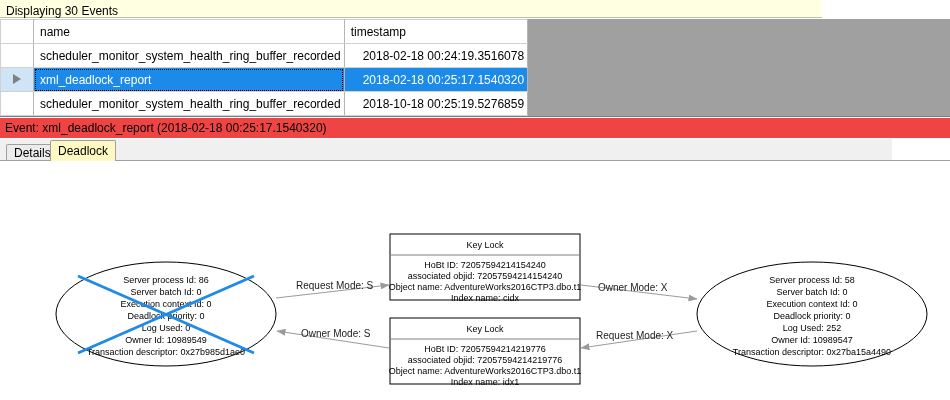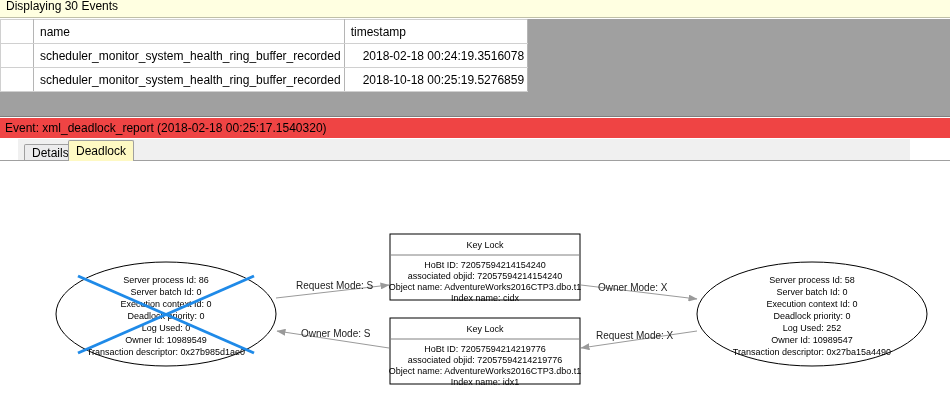--- a/index.html
+++ b/index.html
@@ -5,23 +5,23 @@
   html,body{margin:0;padding:0;}
   body{
     width:950px;height:400px;overflow:hidden;
     font-family:"Liberation Sans","DejaVu Sans",sans-serif;
     font-size:12px;color:#000;background:#ffffff;
   }
   .app{position:relative;width:950px;height:400px;}
 
   
   .banner{
-    position:absolute;left:0;top:0;width:950px;height:18px;
+    position:absolute;left:0;top:0;width:822px;height:18px;
     background:#ffffe1;border-bottom:1px solid #c0c0a8;
-    display:flex;align-items:flex-start;box-sizing:border-box;
+    display:flex;align-items:flex-end;box-sizing:border-box;
   }
   .banner-text{padding-left:6px;font-size:12px;line-height:12px;}
 
   
   .grid{
     position:absolute;left:0;top:19px;width:950px;height:98px;
     background:#a0a0a0;box-sizing:border-box;
     border-bottom:1px solid #7f7f7f;
   }
   .grid-table{border-collapse:collapse;table-layout:fixed;background:#0ea5e9;}
@@ -52,21 +52,20 @@
   .event-bar{
     position:absolute;left:0;top:118px;width:950px;height:20px;
     background:#ef4444;display:flex;align-items:center;box-sizing:border-box;
   }
   .event-text{padding-left:5px;font-size:12px;}
 
   
   .tabstrip{
     position:absolute;left:0;top:139px;width:892px;height:22px;
     background:#f0f0f0;
-    margin-left:18px;
   }
   .tab{
     position:absolute;bottom:0;box-sizing:border-box;
     border:1px solid #a0a0a0;border-bottom:none;
     background:#ececed;font-size:12px;
     display:flex;align-items:center;justify-content:center;
     padding:0 7px;border-radius:2px 2px 0 0;
   }
   .tab-details{left:6px;height:17px;}
   .tab-deadlock{left:50px;height:21px;background:#fef9c3;z-index:2;}
@@ -104,20 +103,27 @@
           <th>name</th>
           <th>timestamp</th>
         </tr>
       </thead>
       <tbody>
         <tr>
           <td class="sel-cell"></td>
           <td class="cell-name">scheduler_monitor_system_health_ring_buffer_recorded</td>
           <td class="cell-ts">2018-02-18 00:24:19.3516078</td>
         </tr>
+        <tr class="row-selected">
+          <td class="sel-cell">
+            <span class="rowarrow"></span>
+          </td>
+          <td class="cell-name">xml_deadlock_report</td>
+          <td class="cell-ts">2018-02-18 00:25:17.1540320</td>
+        </tr>
         <tr>
           <td class="sel-cell"></td>
           <td class="cell-name">scheduler_monitor_system_health_ring_buffer_recorded</td>
           <td class="cell-ts">2018-10-18 00:25:19.5276859</td>
         </tr>
       </tbody>
     </table>
   </div>
 
   <div class="event-bar">

